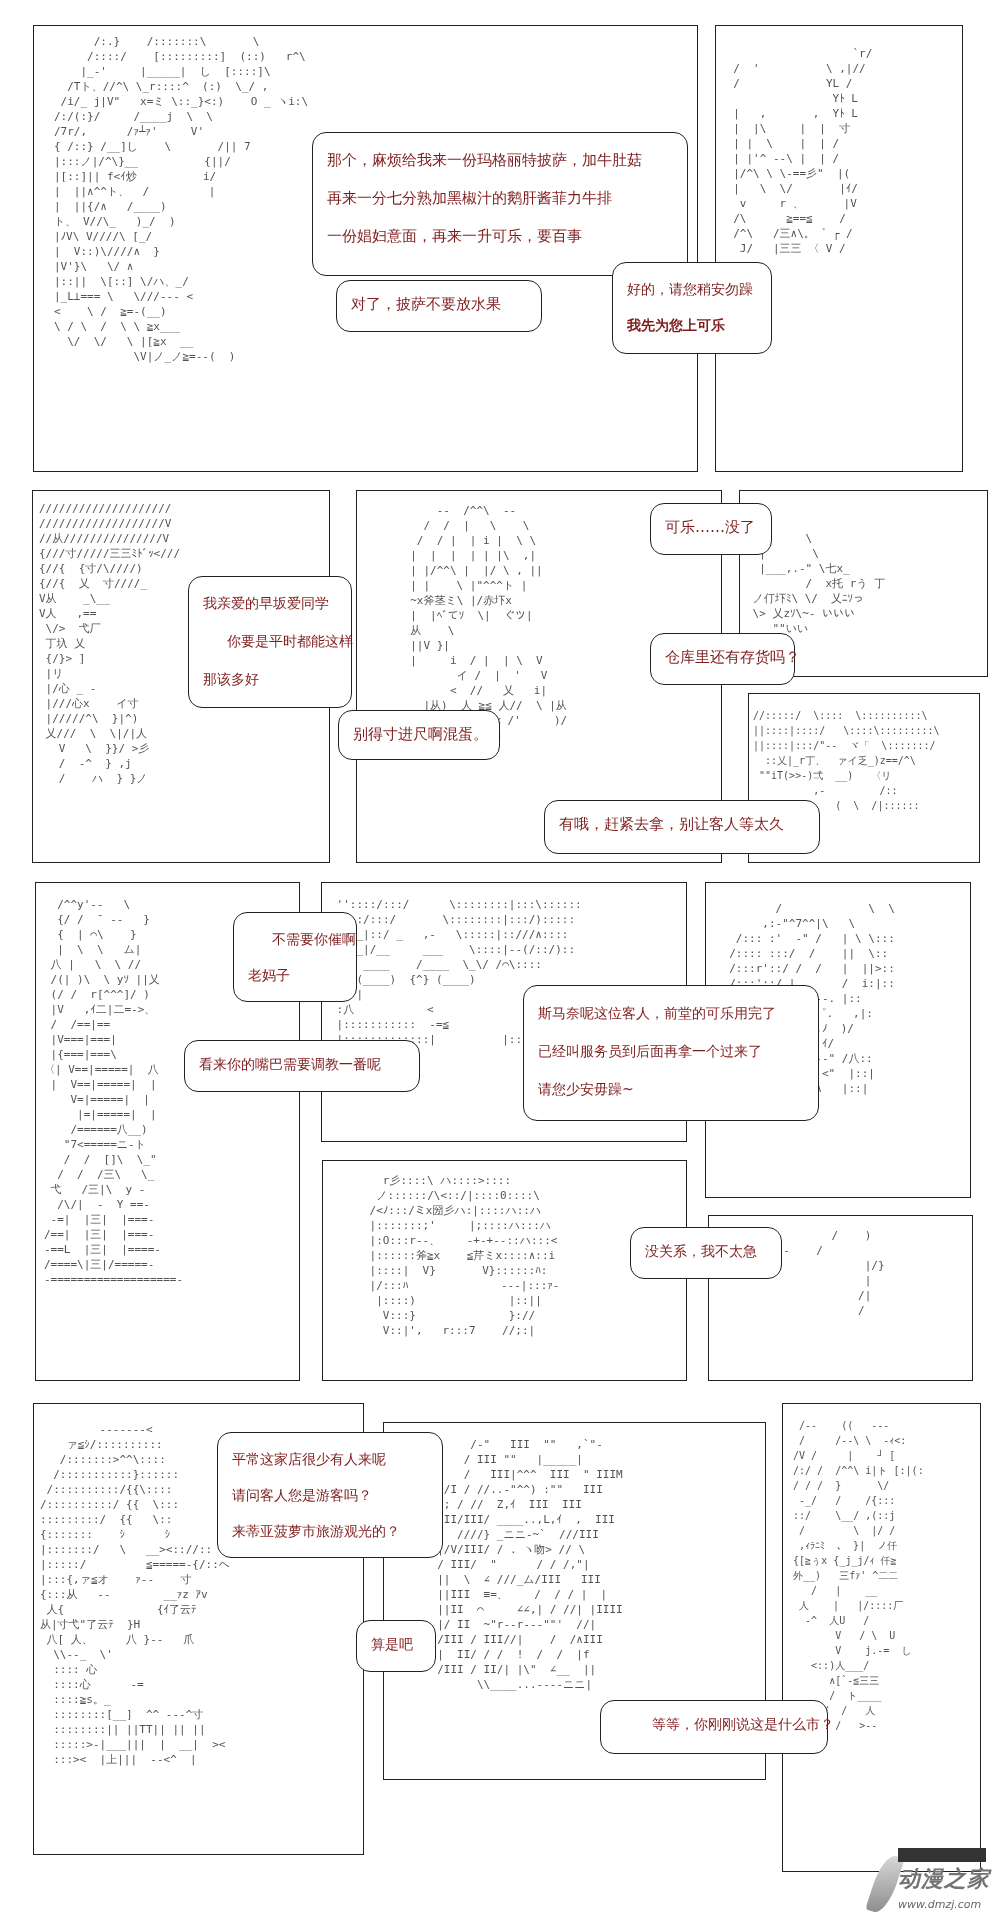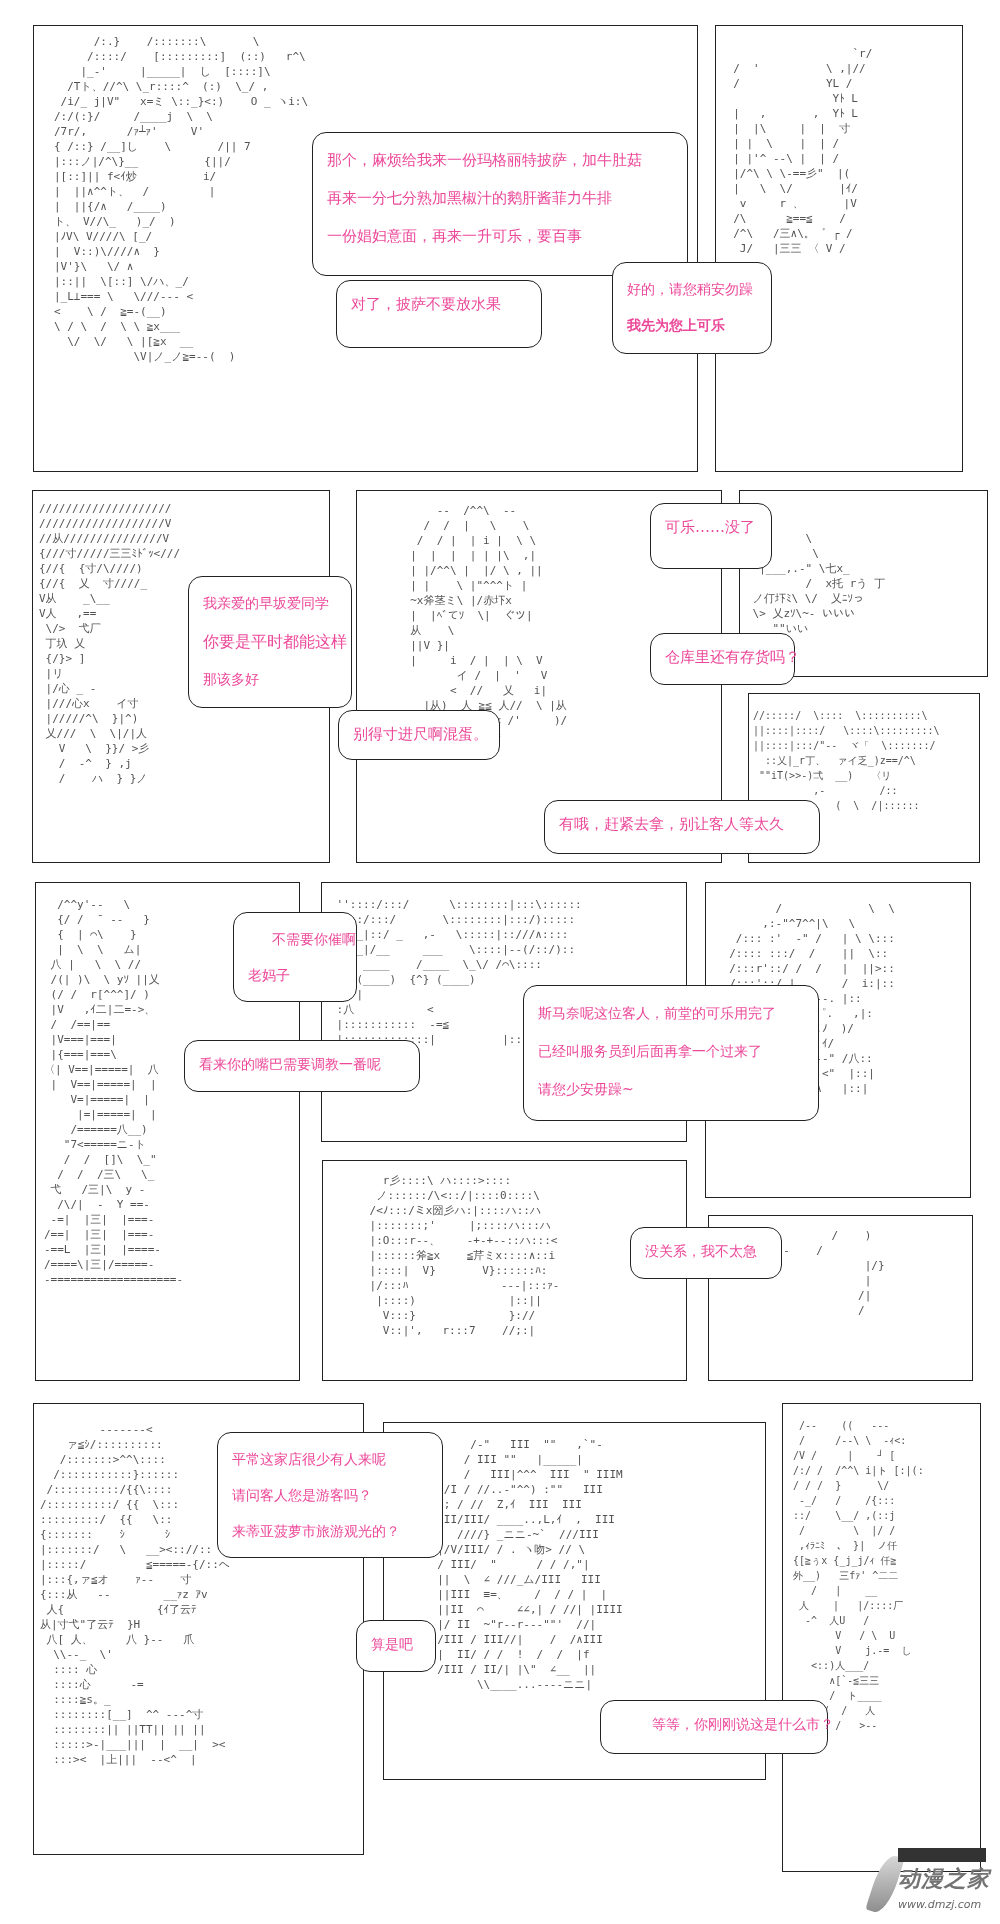--- a/index.html
+++ b/index.html
@@ -3,21 +3,21 @@
 <meta charset="utf-8">
 <style>
   html, body { margin:0; padding:0; background:#ffffff; }
   body { width:1000px; height:1924px; position:relative; overflow:hidden;
          font-family:"DejaVu Sans", sans-serif; color:#111; }
   .panel { position:absolute; border:1.5px solid #222; background:#fff; box-sizing:border-box; overflow:hidden; }
   .aa { position:absolute; font-family:"DejaVu Sans Mono", monospace; font-size:11px; line-height:15px;
         color:#333; white-space:pre; opacity:.85; }
   .bubble { position:absolute; background:#fff; border:1.5px solid #222; border-radius:14px;
             box-sizing:border-box; padding:8px 14px; z-index:5; }
-  .bubble .line { display:block; font-size:15px; line-height:38px; white-space:nowrap; color:#ec4899; }
+  .bubble .line { display:block; font-size:15px; line-height:38px; white-space:nowrap; color:#7f1d1d; }
   .bubble.tight .line { line-height:30px; }
   .wm { position:absolute; right:6px; bottom:6px; width:122px; height:72px; z-index:9; }
   .wm .bar { position:absolute; left:26px; top:2px; width:88px; height:14px; background:#333; }
   .wm .feather { position:absolute; left:2px; top:8px; width:22px; height:60px;
                  background:linear-gradient(160deg,#ddd,#888); border-radius:60% 10% 60% 10%; transform:rotate(18deg); }
   .wm .brand { position:absolute; left:26px; top:18px; font-size:22px; font-weight:bold; color:#737373; letter-spacing:1px;
                font-style:italic; }
   .wm .url { position:absolute; left:26px; top:52px; font-size:11px; color:#666; font-style:italic; }
 </style>
 </head>
@@ -45,21 +45,21 @@
 &lt;    \ /  ≧=-(__)
 \ / \  /  \ \ ≧x___
   \/  \/   \ |[≧x  __
             \V|ノ_ノ≧=--(  )</div>
 </div>
 <div class="bubble" style="left:312px;top:132px;width:376px;height:144px;">
   <span class="line">那个，麻烦给我来一份玛格丽特披萨，加牛肚菇</span>
   <span class="line">再来一分七分熟加黑椒汁的鹅肝酱菲力牛排</span>
   <span class="line">一份娼妇意面，再来一升可乐，要百事</span>
 </div>
-<div class="bubble tight" style="left:336px;top:280px;width:206px;height:68px;">
+<div class="bubble tight" style="left:336px;top:280px;width:206px;height:52px;">
   <span class="line">对了，披萨不要放水果</span>
 </div>
 
 <div class="panel" style="left:715px;top:25px;width:248px;height:447px;">
   <div class="aa" style="left:4px;top:20px;">                    `r/
   /  '          \ ,|//
   /             YL /
                  Yﾄ L
   |   ,       ,  Yﾄ L
   |  |\     |  |  寸
@@ -93,21 +93,21 @@
  |/心 _ -
  |///心x    イ寸
  |/////^\  }|^)
  乂///  \  \|/|人
    V   \  }}/ &gt;彡
    /  -^  } ,j
    /    ハ  } }ノ</div>
 </div>
 <div class="bubble" style="left:188px;top:576px;width:164px;height:132px;font-family:Liberation Serif, serif;">
   <span class="line" style="font-size:14px;">我亲爱的早坂爱同学</span>
-  <span class="line" style="font-size:16px;">你要是平时都能这样</span>
+  <span class="line" style="font-size:14px;margin-left:24px;">你要是平时都能这样</span>
   <span class="line" style="font-size:14px;">那该多好</span>
 </div>
 
 <div class="panel" style="left:356px;top:490px;width:366px;height:373px;">
   <div class="aa" style="left:40px;top:12px;">      --  /^^\  --
     /  /  |   \    \
    /  / |  | i |  \ \
   |  |  |  | | |\  ,|
   | |/^^\ |  |/ \ , ||
   | |    \ |"^^^ト |
@@ -116,21 +116,21 @@
   从    \
   ||V }|
   |     i  / |  | \  V
          イ /  |  '   V
         &lt;  //   乂   i|
     |从)  人 ≧≦ 人//  \ |从
     ||ノ  |  "&gt;&lt; /'     )/
     乂-==[    /=
   -/======-\/{{</div>
 </div>
-<div class="bubble tight" style="left:650px;top:503px;width:122px;height:66px;">
+<div class="bubble tight" style="left:650px;top:503px;width:122px;height:52px;">
   <span class="line">可乐……没了</span>
 </div>
 <div class="bubble tight" style="left:650px;top:633px;width:145px;height:52px;">
   <span class="line">仓库里还有存货吗？</span>
 </div>
 <div class="bubble tight" style="left:338px;top:710px;width:162px;height:50px;">
   <span class="line">别得寸进尺啊混蛋。</span>
 </div>
 <div class="bubble tight" style="left:544px;top:800px;width:276px;height:54px;">
   <span class="line">有哦，赶紧去拿，别让客人等太久</span>

